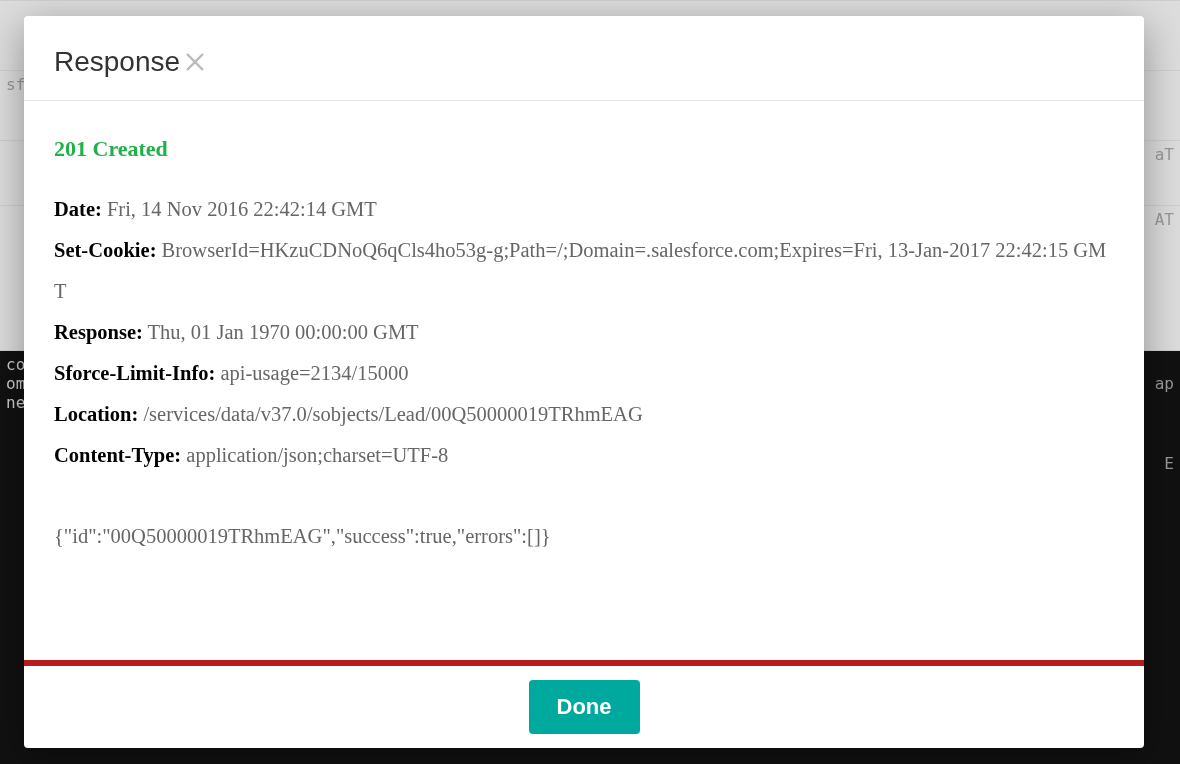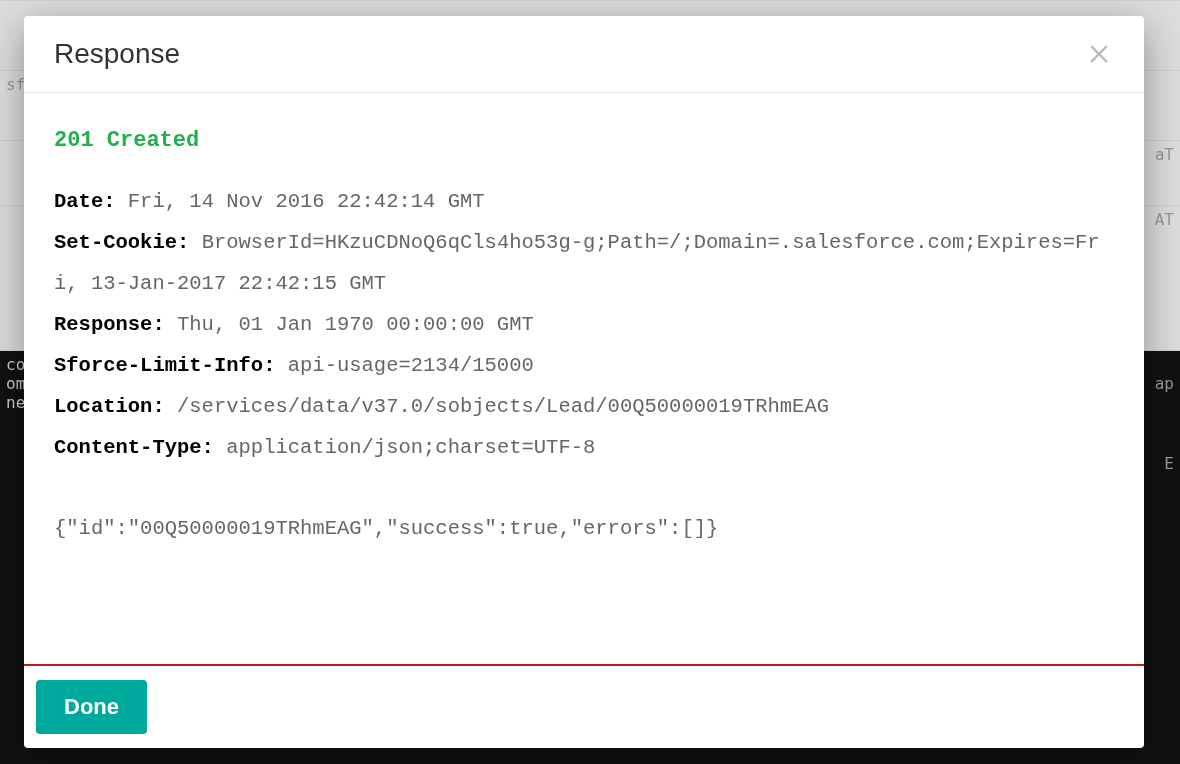--- a/index.html
+++ b/index.html
@@ -1,29 +1,29 @@
 <!DOCTYPE html>
 <html><head>
 <meta charset="utf-8">
 <style>
   html,body{margin:0;padding:0;width:1180px;height:764px;background:#e4e4e4;font-family:-apple-system,BlinkMacSystemFont,"Segoe UI",Helvetica,Arial,sans-serif;overflow:hidden;}
   .backdrop{position:absolute;inset:0;background:#ddd;}
   .backdrop .bg-row{position:absolute;left:0;right:0;border-top:1px solid #d0d0d0;color:#999;font-family:ui-monospace,Menlo,Consolas,monospace;font-size:16px;padding:4px 6px;white-space:nowrap;overflow:hidden;}
   .backdrop .dark{background:#111;color:#ddd;}
   .modal{position:absolute;left:24px;top:16px;width:1120px;height:732px;background:#fff;border-radius:4px;box-shadow:0 10px 40px rgba(0,0,0,.35);display:flex;flex-direction:column;}
-  .modal-header{display:flex;align-items:center;justify-content:space-between;padding:22px 30px 22px 30px;border-bottom:1px solid #e6e6e6;}
+  .modal-header{display:flex;align-items:center;padding:30px 30px 22px 30px;border-bottom:1px solid #e6e6e6;}
   .modal-title{font-size:28px;font-weight:400;color:#333;margin:0;}
   .close-btn{background:none;border:none;cursor:pointer;padding:4px;color:#bbb;}
   .close-btn svg{width:22px;height:22px;display:block;}
-  .modal-body{flex:1;padding:26px 30px 10px 30px;overflow:auto;font-family:Liberation Mono, monospace;font-size:20.5px;line-height:2.0;color:#666;word-break:break-all;}
+  .modal-body{flex:1;padding:26px 30px 10px 30px;overflow:auto;font-family:Liberation Serif, serif;font-size:20.5px;line-height:2.0;color:#666;word-break:break-all;}
   .status-line{color:#22b04c;font-weight:700;margin-bottom:18px;font-size:22px;}
   .hdr-line{}
   .hdr-key{font-weight:700;color:#000000;}
   .body-json{margin-top:40px;color:#666;}
-  .modal-footer{border-top:2px solid #b91c1c;padding:14px 12px;display:flex;justify-content:flex-start;}
+  .modal-footer{border-top:6px solid #b91c1c;padding:14px 12px;display:flex;justify-content:center;}
   .done-btn{background:#00a99d;color:#fff;border:none;border-radius:4px;font-size:22px;font-weight:700;padding:14px 28px;cursor:pointer;}
 </style>
 </head>
 <body>
 
 <div class="backdrop">
 
   <div class="bg-row" style="top:0px"></div>
   <div class="bg-row" style="top:70px;text-align:left"><span>sf</span></div>
   <div class="bg-row" style="top:140px;text-align:right">

